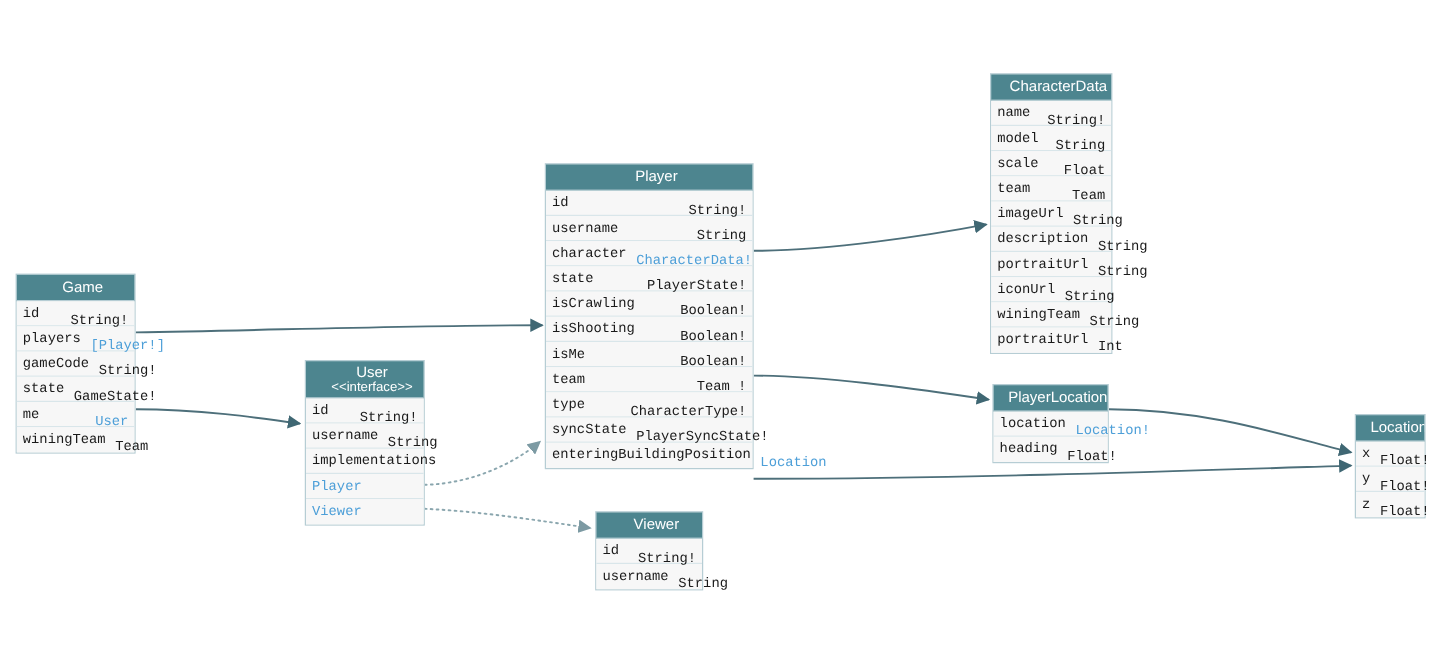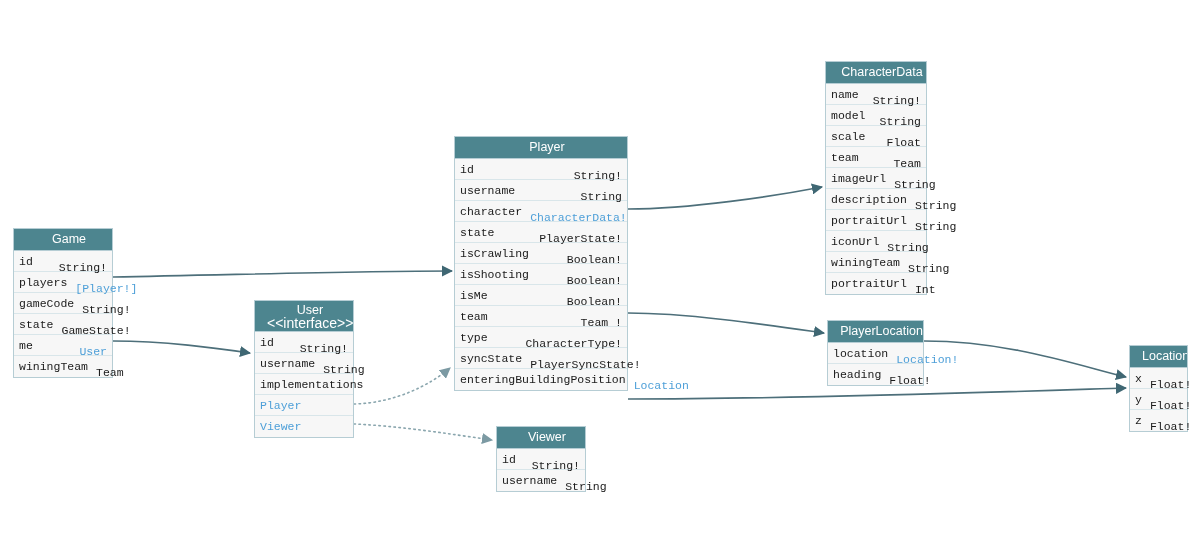--- a/index.html
+++ b/index.html
@@ -46,21 +46,21 @@
     padding-left: 12px;
   }
   .ent-header.two-line {
     height: 31px;
     line-height: 13px;
     padding-top: 3px;
     box-sizing: border-box;
   }
   .ent-header .iface {
     display: block;
-    font-size: 14px;
+    font-size: 11px;
   }
   .row {
     display: flex;
     justify-content: space-between;
     align-items: center;
     height: 21px;
     box-sizing: border-box;
     border-bottom: 1px solid #d9e6ea;
     padding: 0 5px;
     background: #f7f7f7;

